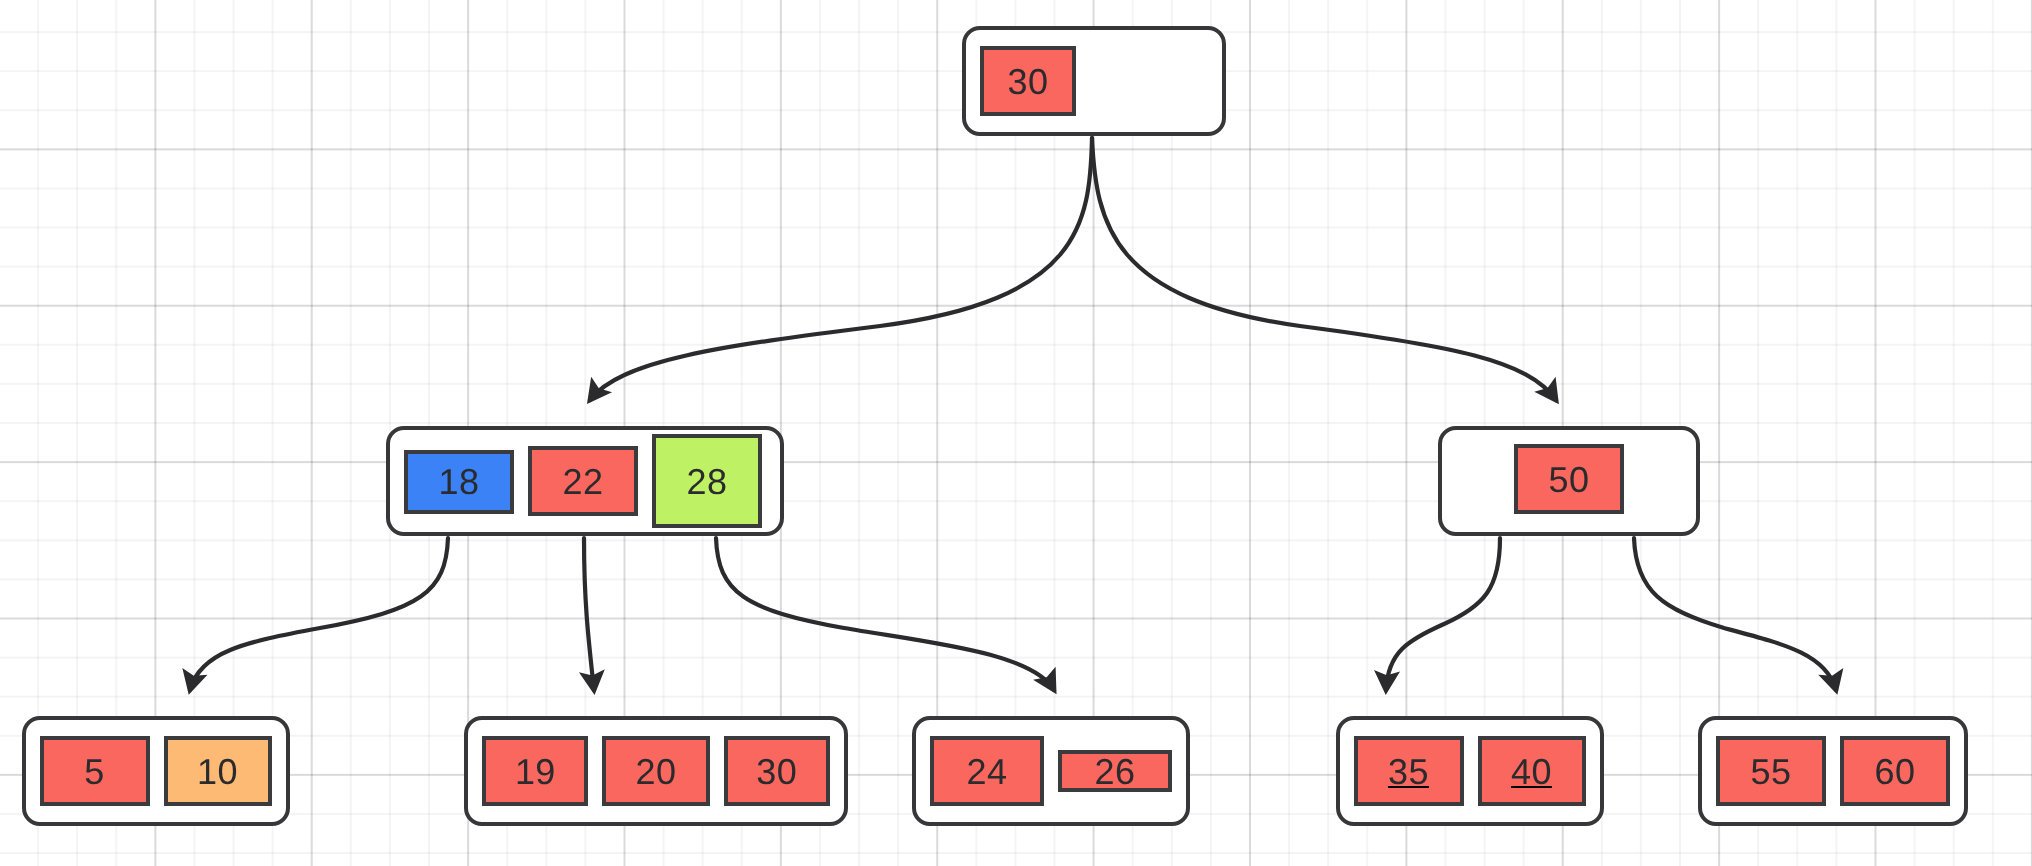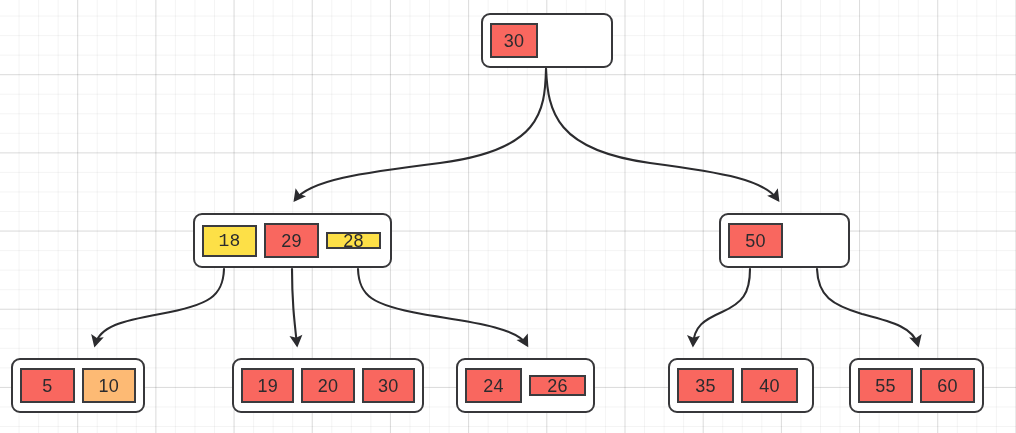--- a/index.html
+++ b/index.html
@@ -100,41 +100,41 @@
       <path d="M 750,269 C 750,294 742,303 722,312 C 704,320 694,326 693,345" fill="none" stroke="#2b2b2e" stroke-width="2.1" stroke-linecap="round" marker-end="url(#arrowhead)"></path>
       <path d="M 817,269 C 818,296 832,305 862,314 C 892,322 913,327 918,345" fill="none" stroke="#2b2b2e" stroke-width="2.1" stroke-linecap="round" marker-end="url(#arrowhead)"></path>
     </g>
 </svg>
 
 <div id="node-layer">
     <div class="btree-node" style="left: 481px; top: 13px; width: 132px; height: 55px; border-color: rgb(55, 55, 58); background: rgb(255, 255, 255);">
       <div class="key-cell" style="width: 48px; height: 35px; background: rgb(249, 103, 95); border-color: rgb(59, 59, 62); color: rgb(43, 43, 46);">30</div>
     </div>
     <div class="btree-node" style="left: 193px; top: 213px; width: 199px; height: 55px; border-color: rgb(55, 55, 58); background: rgb(255, 255, 255);">
-      <div class="key-cell" style="width: 55px; height: 32px; background: #fde047; border-color: rgb(59, 59, 62); color: rgb(43, 43, 46); font-family: Liberation Mono, monospace;">18</div>
-      <div class="key-cell" style="width: 55px; height: 35px; background: rgb(249, 103, 95); border-color: rgb(59, 59, 62); color: rgb(43, 43, 46);">29</div>
-      <div class="key-cell" style="width: 55px; height: 17px; background: #fde047; border-color: rgb(59, 59, 62); color: rgb(43, 43, 46);">28</div>
+      <div class="key-cell" style="width: 55px; height: 32px; background: #3b82f6; border-color: rgb(59, 59, 62); color: rgb(43, 43, 46);">18</div>
+      <div class="key-cell" style="width: 55px; height: 35px; background: rgb(249, 103, 95); border-color: rgb(59, 59, 62); color: rgb(43, 43, 46);">22</div>
+      <div class="key-cell" style="width: 55px; height: 47px; background: #bef264; border-color: rgb(59, 59, 62); color: rgb(43, 43, 46);">28</div>
     </div>
-    <div class="btree-node" style="left: 719px; top: 213px; width: 131px; height: 55px; border-color: rgb(55, 55, 58); background: rgb(255, 255, 255);">
+    <div class="btree-node" style="left: 719px; top: 213px; width: 131px; height: 55px; border-color: rgb(55, 55, 58); background: rgb(255, 255, 255); flex-direction: column;">
       <div class="key-cell" style="width: 55px; height: 35px; background: rgb(249, 103, 95); border-color: rgb(59, 59, 62); color: rgb(43, 43, 46);">50</div>
     </div>
     <div class="btree-node" style="left: 11px; top: 358px; width: 134px; height: 55px; border-color: rgb(55, 55, 58); background: rgb(255, 255, 255);">
       <div class="key-cell" style="width: 56px; height: 35px; background: rgb(249, 103, 95); border-color: rgb(59, 59, 62); color: rgb(43, 43, 46);">5</div>
       <div class="key-cell" style="width: 56px; height: 35px; background: #fdba74; border-color: rgb(59, 59, 62); color: rgb(43, 43, 46);">10</div>
     </div>
     <div class="btree-node" style="left: 232px; top: 358px; width: 192px; height: 55px; border-color: rgb(55, 55, 58); background: rgb(255, 255, 255);">
       <div class="key-cell" style="width: 54px; height: 35px; background: rgb(249, 103, 95); border-color: rgb(59, 59, 62); color: rgb(43, 43, 46);">19</div>
       <div class="key-cell" style="width: 54px; height: 35px; background: rgb(249, 103, 95); border-color: rgb(59, 59, 62); color: rgb(43, 43, 46);">20</div>
       <div class="key-cell" style="width: 54px; height: 35px; background: rgb(249, 103, 95); border-color: rgb(59, 59, 62); color: rgb(43, 43, 46);">30</div>
     </div>
     <div class="btree-node" style="left: 456px; top: 358px; width: 139px; height: 55px; border-color: rgb(55, 55, 58); background: rgb(255, 255, 255);">
       <div class="key-cell" style="width: 58px; height: 35px; background: rgb(249, 103, 95); border-color: rgb(59, 59, 62); color: rgb(43, 43, 46);">24</div>
       <div class="key-cell" style="width: 58px; height: 21px; background: rgb(249, 103, 95); border-color: rgb(59, 59, 62); color: rgb(43, 43, 46);">26</div>
     </div>
-    <div class="btree-node" style="left: 668px; top: 358px; width: 146px; height: 55px; border-color: rgb(55, 55, 58); background: rgb(255, 255, 255);">
+    <div class="btree-node" style="left: 668px; top: 358px; width: 134px; height: 55px; border-color: rgb(55, 55, 58); background: rgb(255, 255, 255); text-decoration: underline;">
       <div class="key-cell" style="width: 57px; height: 35px; background: rgb(249, 103, 95); border-color: rgb(59, 59, 62); color: rgb(43, 43, 46);">35</div>
       <div class="key-cell" style="width: 57px; height: 35px; background: rgb(249, 103, 95); border-color: rgb(59, 59, 62); color: rgb(43, 43, 46);">40</div>
     </div>
     <div class="btree-node" style="left: 849px; top: 358px; width: 135px; height: 55px; border-color: rgb(55, 55, 58); background: rgb(255, 255, 255);">
       <div class="key-cell" style="width: 57px; height: 35px; background: rgb(249, 103, 95); border-color: rgb(59, 59, 62); color: rgb(43, 43, 46);">55</div>
       <div class="key-cell" style="width: 57px; height: 35px; background: rgb(249, 103, 95); border-color: rgb(59, 59, 62); color: rgb(43, 43, 46);">60</div>
     </div>
   </div>
 
 </body></html>

